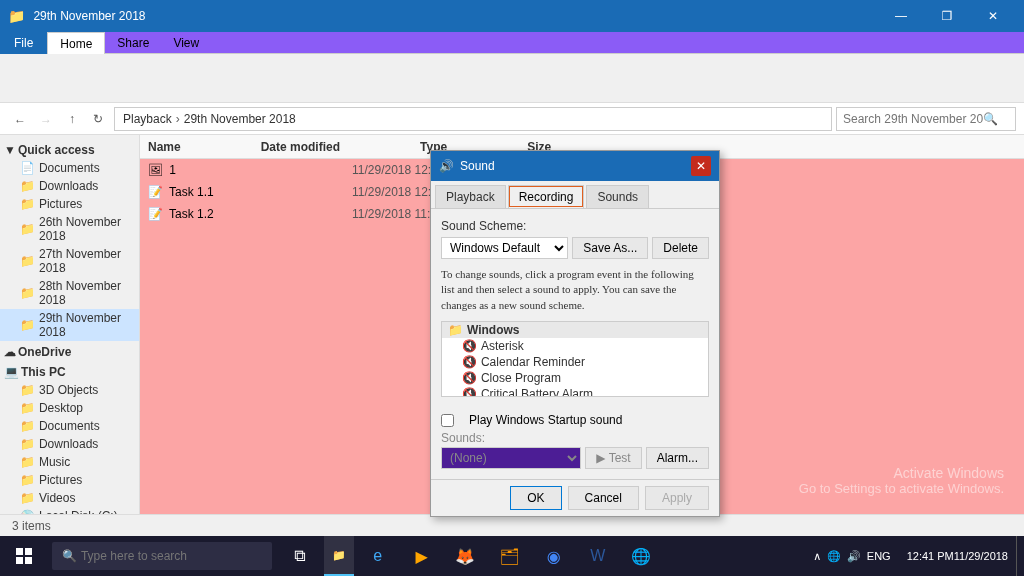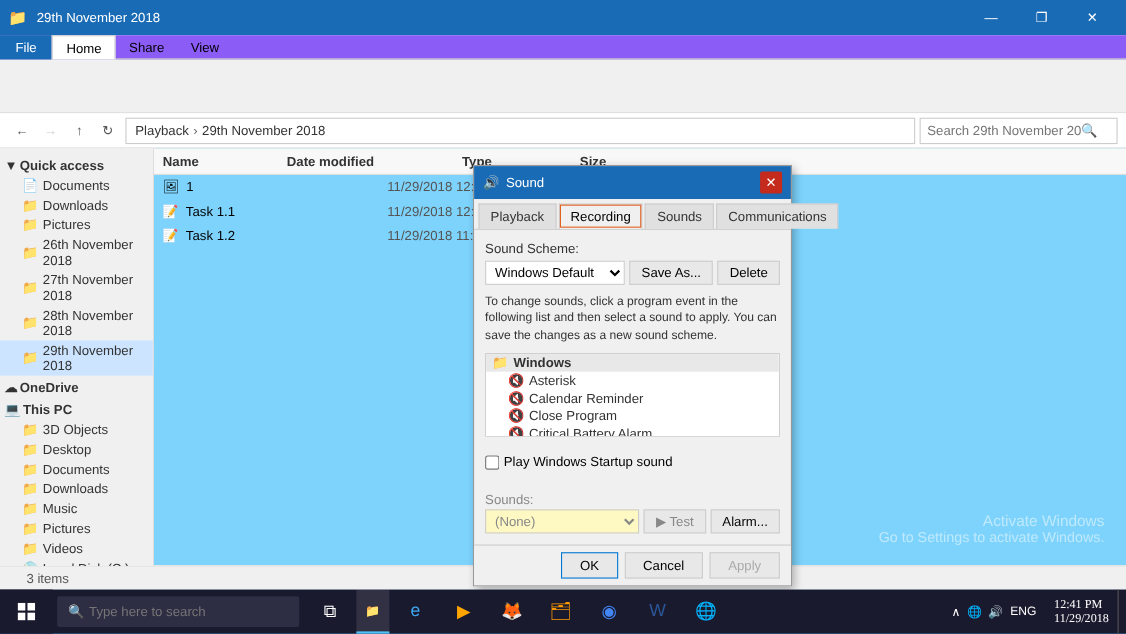--- a/index.html
+++ b/index.html
@@ -8,21 +8,21 @@
     
     .taskbar { position: absolute; bottom: 0; left: 0; right: 0; height: 40px; background: #1a1a2e; display: flex; align-items: center; z-index: 100; }
     .taskbar-start { width: 48px; height: 40px; background: #1a1a2e; display: flex; align-items: center; justify-content: center; cursor: pointer; }
     .taskbar-start svg { width: 16px; height: 16px; fill: white; }
     .taskbar-search { display: flex; align-items: center; background: #2d2d44; border-radius: 2px; padding: 0 10px; height: 28px; width: 220px; margin-left: 4px; }
     .taskbar-search input { background: transparent; border: none; color: #ccc; font-size: 12px; outline: none; width: 160px; }
     .taskbar-icons { display: flex; align-items: center; margin-left: 8px; gap: 4px; }
     .taskbar-icon-btn { width: 40px; height: 40px; display: flex; align-items: center; justify-content: center; color: white; font-size: 16px; cursor: pointer; }
     .taskbar-right { margin-left: auto; display: flex; align-items: center; }
     .taskbar-sys { display: flex; align-items: center; gap: 6px; padding: 0 8px; color: white; font-size: 11px; }
-    .taskbar-time { display: flex; flex-direction: column; align-items: flex-start; color: white; font-size: 11px; padding: 0 8px; font-family: Liberation Serif, serif; }
+    .taskbar-time { display: flex; flex-direction: row; align-items: center; color: white; font-size: 11px; padding: 0 8px; }
     .taskbar-app { height: 40px; padding: 0 8px; display: flex; align-items: center; color: white; font-size: 11px; border-bottom: 2px solid transparent; cursor: pointer; }
     .taskbar-app.active { border-bottom-color: #4fc3f7; background: rgba(255,255,255,0.1); }
 
     
     .explorer { position: absolute; top: 0; left: 0; right: 0; bottom: 40px; background: #fff; display: flex; flex-direction: column; }
     .title-bar { background: #1a6bb5; height: 32px; display: flex; align-items: center; padding: 0 8px; }
     .title-bar-icons { display: flex; align-items: center; gap: 4px; }
     .title-bar-title { color: white; font-size: 12px; margin-left: 8px; flex: 1; }
     .title-bar-controls { display: flex; }
     .title-ctrl { width: 46px; height: 32px; display: flex; align-items: center; justify-content: center; color: white; font-size: 12px; cursor: pointer; }
@@ -42,58 +42,58 @@
     .addr-sep { color: #666; }
     .search-box { display: flex; align-items: center; border: 1px solid #ccc; height: 24px; width: 180px; padding: 0 6px; }
     .search-box input { border: none; outline: none; font-size: 12px; width: 140px; }
 
     .main-area { display: flex; flex: 1; overflow: hidden; }
     .sidebar { width: 140px; background: #f0f0f0; border-right: 1px solid #ddd; overflow-y: auto; padding: 4px 0; }
     .sidebar-item { display: flex; align-items: center; padding: 2px 8px; cursor: pointer; font-size: 12px; color: #333; gap: 4px; }
     .sidebar-item.active { background: #cce4ff; }
     .sidebar-section { padding: 4px 4px 2px 4px; font-size: 12px; font-weight: bold; color: #333; display: flex; align-items: center; gap: 2px; cursor: pointer; }
 
-    .content { flex: 1; background: #7dd3fc; overflow-y: auto; }
+    .content { flex: 1; background: #fca5a5; overflow-y: auto; }
     .content-header { display: flex; align-items: center; height: 24px; border-bottom: 1px solid #ddd; padding: 0 8px; gap: 80px; font-size: 12px; font-weight: 600; color: #333; background: #f8f8f8; }
     .content-row { display: flex; align-items: center; height: 22px; padding: 0 8px; cursor: pointer; gap: 4px; font-size: 12px; }
     .content-row .name { width: 200px; display: flex; align-items: center; gap: 6px; }
     .content-row .date { width: 130px; color: #555; }
     .content-row .type { width: 140px; color: #555; }
     .content-row .size { width: 80px; color: #555; text-align: right; }
 
-    .status-bar { height: 22px; background: #f0f0f0; border-top: 1px solid #ddd; display: flex; align-items: center; padding: 0 24px; font-size: 12px; color: #555; }
+    .status-bar { height: 22px; background: #f0f0f0; border-top: 1px solid #ddd; display: flex; align-items: center; padding: 0 12px; font-size: 12px; color: #555; }
 
     
     .dialog-overlay { position: absolute; top: 0; left: 0; right: 0; bottom: 40px; z-index: 50; }
     .dialog { position: absolute; top: 150px; left: 430px; width: 290px; background: #f0f0f0; border: 1px solid #999; box-shadow: 3px 3px 8px rgba(0,0,0,0.3); }
     .dialog-title { height: 30px; background: #1a6bb5; display: flex; align-items: center; padding: 0 8px; }
     .dialog-title-text { color: white; font-size: 12px; flex: 1; display: flex; align-items: center; gap: 6px; }
     .dialog-close { width: 20px; height: 20px; background: #c42b1c; color: white; display: flex; align-items: center; justify-content: center; cursor: pointer; font-size: 12px; border-radius: 2px; }
 
     .dialog-tabs { display: flex; background: #f0f0f0; border-bottom: 1px solid #ccc; padding: 4px 4px 0 4px; gap: 2px; }
     .dialog-tab { padding: 4px 10px; font-size: 12px; cursor: pointer; border: 1px solid #ccc; border-bottom: none; background: #e0e0e0; color: #333; }
     .dialog-tab.active { background: #f0f0f0; border-bottom-color: #f0f0f0; color: #000; outline: 1px solid #e06020; outline-offset: -2px; }
 
     .dialog-body { padding: 10px; }
     .dialog-desc { font-size: 11px; color: #333; line-height: 1.4; margin-bottom: 8px; }
     .dialog-label { font-size: 12px; color: #333; margin-bottom: 4px; }
     .dialog-scheme { display: flex; align-items: center; gap: 4px; margin-bottom: 8px; }
     .dialog-select { flex: 1; height: 22px; border: 1px solid #ccc; background: white; font-size: 12px; padding: 0 4px; }
     .dialog-btn-sm { height: 22px; padding: 0 10px; border: 1px solid #ccc; background: #e8e8e8; font-size: 12px; cursor: pointer; }
 
-    .dialog-events-desc { font-size: 11px; color: #333; line-height: 1.4; margin-bottom: 8px; }
+    .dialog-events-desc { font-size: 11px; color: #333; line-height: 1.4; margin-bottom: 8px; font-family: Liberation Serif, serif; }
     .dialog-events-label { font-size: 12px; color: #333; margin-bottom: 4px; }
     .dialog-list { border: 1px solid #ccc; background: white; height: 76px; overflow-y: auto; margin-bottom: 8px; }
     .dialog-list-item { display: flex; align-items: center; padding: 1px 6px; font-size: 12px; color: #333; gap: 4px; cursor: pointer; }
     .dialog-list-item.category { font-weight: 600; background: #e8e8e8; }
 
-    .dialog-checkbox-row { display: flex; align-items: center; gap: 4px; margin-bottom: 20px; font-size: 12px; }
+    .dialog-checkbox-row { display: flex; align-items: center; gap: 15px; margin-bottom: 4px; font-size: 12px; }
     .dialog-sounds-label { font-size: 12px; color: #888; margin-bottom: 2px; }
     .dialog-sound-row { display: flex; align-items: center; gap: 4px; }
-    .dialog-sound-select { flex: 1; height: 22px; border: 1px solid #ccc; background: #fef9c3; font-size: 12px; padding: 0 4px; color: #888; }
+    .dialog-sound-select { flex: 1; height: 22px; border: 1px solid #ccc; background: #4c1d95; font-size: 12px; padding: 0 4px; color: #888; }
 
     .dialog-footer { padding: 6px 10px; display: flex; justify-content: flex-end; gap: 6px; border-top: 1px solid #ccc; background: #f0f0f0; }
     .dialog-footer-btn { height: 24px; padding: 0 16px; border: 1px solid #ccc; background: #e8e8e8; font-size: 12px; cursor: pointer; }
     .dialog-footer-btn.default { border-color: #0078d4; }
     .dialog-footer-btn.disabled { color: #aaa; cursor: default; }
 
     .activate-text { position: absolute; right: 20px; bottom: 80px; color: rgba(255,255,255,0.5); text-align: right; font-size: 13px; }
     .activate-text .title { font-size: 14px; }
 
     
@@ -274,21 +274,20 @@
         <span style="font-size:12px;">🔊</span>
         <span>Sound</span>
       </div>
       <div class="dialog-close">✕</div>
     </div>
 
     <div class="dialog-tabs">
       <div class="dialog-tab">Playback</div>
       <div class="dialog-tab active">Recording</div>
       <div class="dialog-tab">Sounds</div>
-      <div class="dialog-tab">Communications</div>
     </div>
 
     <div class="dialog-body">
 
       <div class="dialog-label">Sound Scheme:</div>
       <div class="dialog-scheme">
         <select class="dialog-select">
           <option>Windows Default</option>
         </select>
         <button class="dialog-btn-sm">Save As...</button>

